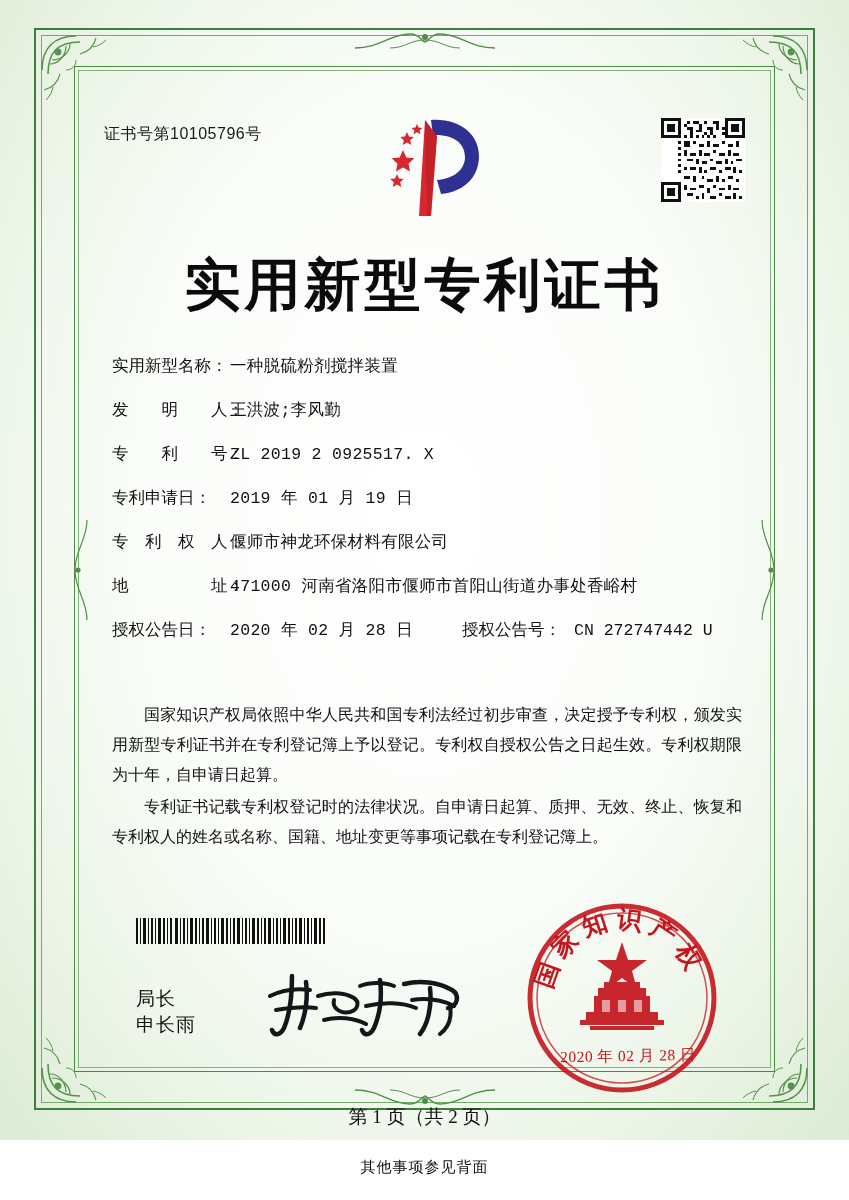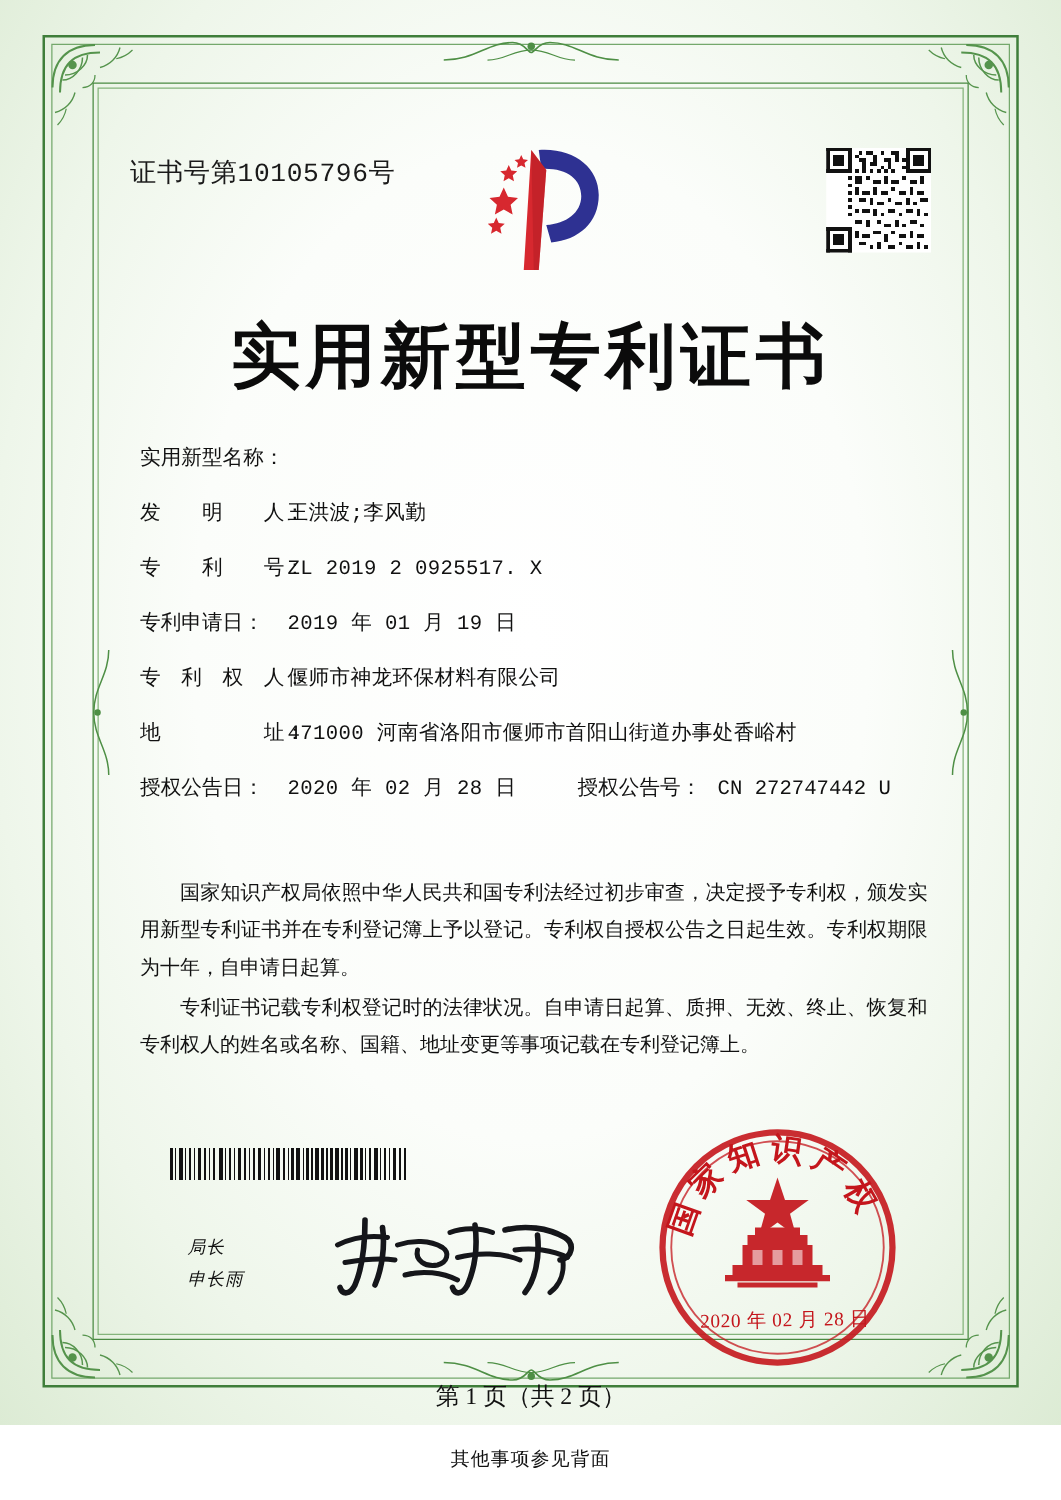--- a/index.html
+++ b/index.html
@@ -75,24 +75,24 @@
   .edge-orn svg { display: block; }
   .edge-top { left: 50%; top: 26px; transform: translateX(-50%); }
   .edge-bottom { left: 50%; bottom: 28px; transform: translateX(-50%) scaleY(-1); }
   .edge-left { left: 26px; top: 50%; transform: translateY(-50%) rotate(-90deg); }
   .edge-right { right: 26px; top: 50%; transform: translateY(-50%) rotate(90deg); }
 
   
   .cert-no {
     position: absolute;
     left: 104px; top: 124px;
-    font-size: 21px;
+    font-size: 16px;
     letter-spacing: .5px;
     color: #1a1a1a;
-    font-family: Liberation Mono, monospace;
+    font-family: Liberation Sans, sans-serif;
   }
 
   .logo {
     position: absolute;
     left: 375px; top: 112px;
     width: 128px; height: 112px;
   }
   .logo svg { display: block; }
 
   .qr {
@@ -166,26 +166,25 @@
   .barcode {
     position: absolute;
     left: 136px; top: 918px;
     width: 190px; height: 26px;
   }
   .barcode svg { display: block; }
 
   
   .sig-label {
     position: absolute;
-    left: 150px; top: 986px;
-    font-size: 14px;
+    left: 136px; top: 986px;
+    font-size: 19px;
     line-height: 26px;
     letter-spacing: 1px;
     color: #111;
-    font-style: italic;
   }
   .sig-hand {
     position: absolute;
     left: 262px; top: 966px;
     width: 210px; height: 78px;
     color: #15161a;
   }
   .sig-hand svg { display:block; }
 
   
@@ -445,20 +444,21 @@
       </g>
     </svg>
   </div>
 
   <div class="cert-title">实用新型专利证书</div>
 
   <div class="fields">
 
     <div class="field-row">
       <div class="field-label">实用新型名称：</div>
+      <div class="field-value">一种脱硫粉剂搅拌装置</div>
     </div>
 
     <div class="field-row">
       <div class="field-label">发　　明　　人：</div>
       <div class="field-value">王洪波;李风勤</div>
     </div>
 
     <div class="field-row">
       <div class="field-label">专　　利　　号：</div>
       <div class="field-value">ZL 2019 2 0925517. X</div>

